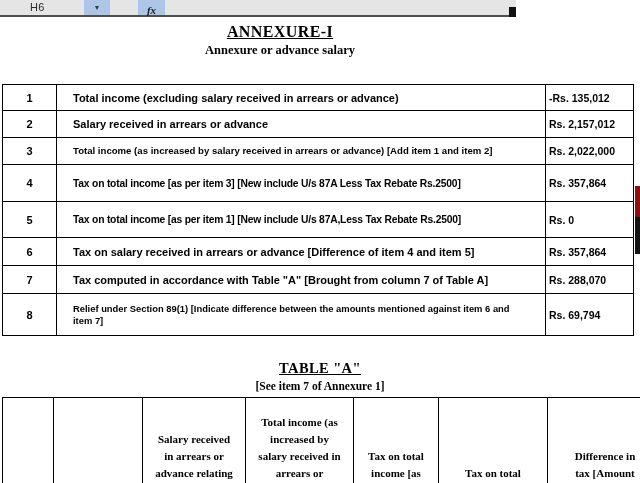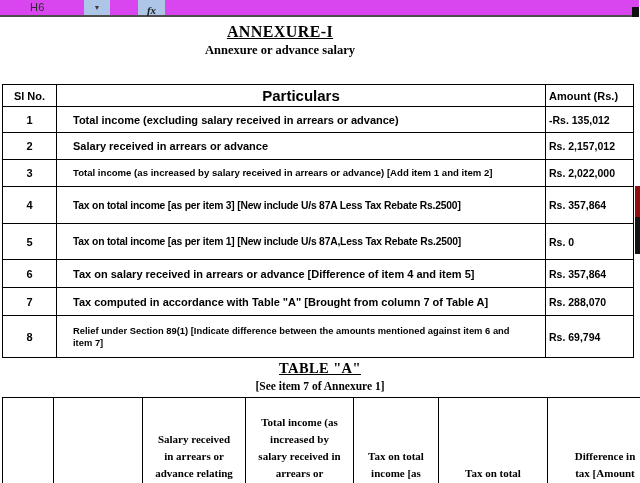--- a/index.html
+++ b/index.html
@@ -3,22 +3,22 @@
 <meta charset="utf-8">
 <style>
   * { margin:0; padding:0; box-sizing:border-box; }
   html,body { background:#888; }
   .screen {
     position:relative; width:640px; height:483px; overflow:hidden;
     background:#ffffff; font-family:"Liberation Sans", sans-serif; color:#000;
   }
 
   
-  .toolbar { position:absolute; left:0; top:0; width:639px; height:17px;
-             background:#d946ef; border-bottom:2px solid #4e4e4e; }
+  .toolbar { position:absolute; left:0; top:0; width:516px; height:17px;
+             background:#e5e5e5; border-bottom:2px solid #4e4e4e; }
   .name-box { position:absolute; left:30px; top:1px; font-size:11px; color:#2b2b2b;
               letter-spacing:.3px; cursor:text; }
   .dd-btn { position:absolute; left:84px; top:0; width:26px; height:15px;
             background:#adc6e8; text-align:center; }
   .dd-icon { display:block; font-size:7px; line-height:15px; color:#3a3a3a; }
   .fx-btn { position:absolute; left:138px; top:0; width:27px; height:15px;
             background:#adc6e8; text-align:center; }
   .fx-icon { font-family:"Liberation Serif", serif; font-style:italic; font-weight:bold;
              font-size:11px; line-height:15px; color:#1a1a1a; }
   .end-cap { position:absolute; right:0; top:7px; width:7px; height:10px; background:#111; }
@@ -81,25 +81,20 @@
     <span class="end-cap"></span>
   </div>
 
   <div class="title-block">
     <div class="title-main">ANNEXURE-I</div>
     <div class="title-head">Annexure or advance salary</div>
   </div>
 
   <table class="annexure">
     <tbody>
-      <tr style="height:22px">
-        <td class="c-sl hdr-sl">Sl No.</td>
-        <td class="c-part hdr-part">Particulars</td>
-        <td class="c-amt hdr-amt">Amount (Rs.)</td>
-      </tr>
       <tr style="height:26px">
         <td class="c-sl">1</td>
         <td class="c-part nowrap">Total income (excluding salary received in arrears or advance)</td>
         <td class="c-amt">-Rs. 135,012</td>
       </tr>
       <tr style="height:27px">
         <td class="c-sl">2</td>
         <td class="c-part nowrap">Salary received in arrears or advance</td>
         <td class="c-amt">Rs. 2,157,012</td>
       </tr>

